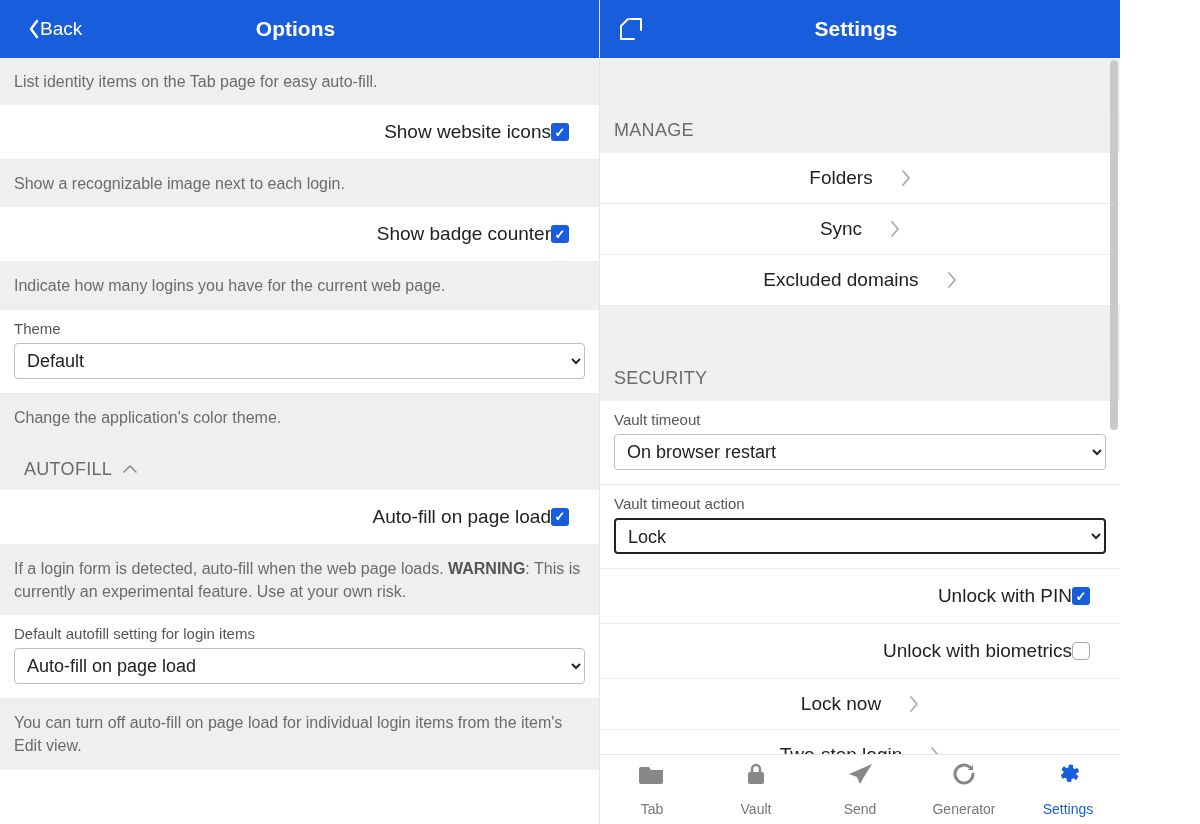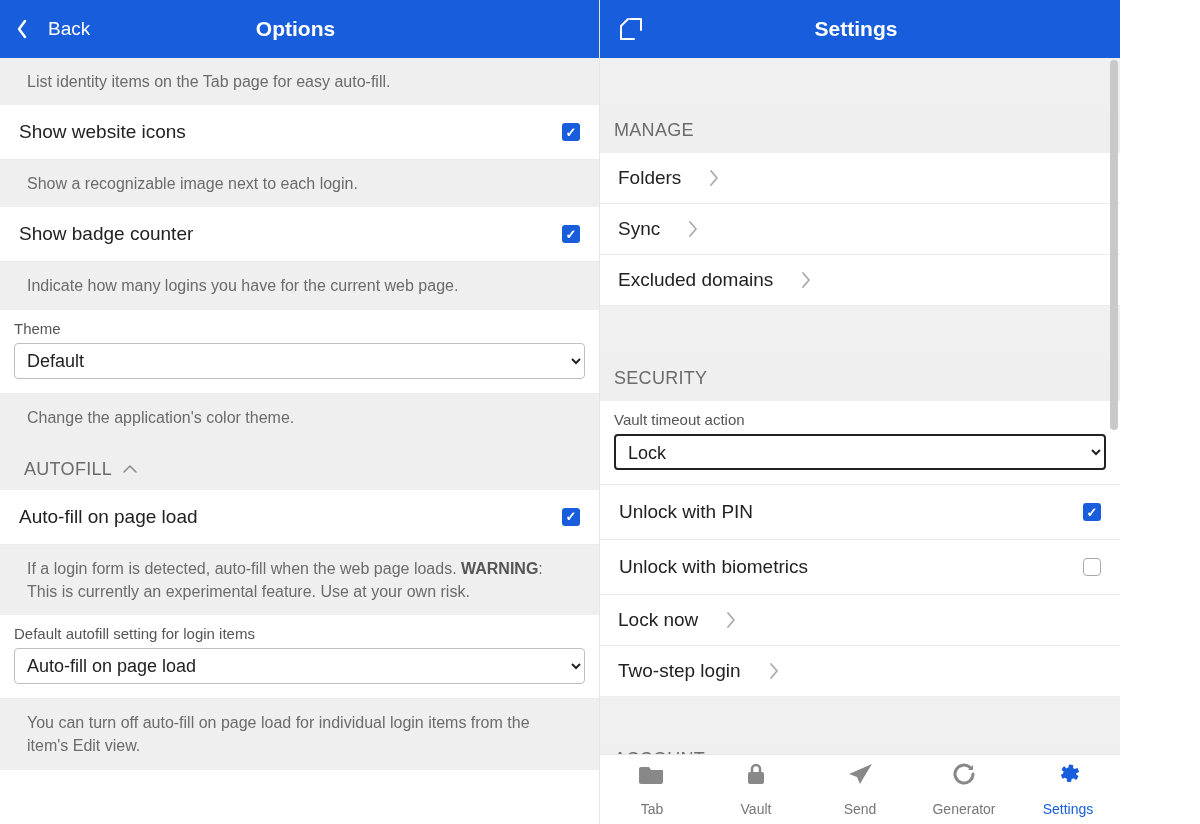--- a/index.html
+++ b/index.html
@@ -18,54 +18,54 @@
     display: flex;
     align-items: center;
     position: relative;
     flex-shrink: 0;
   }
   .hdr-title {
     position: absolute; left: 0; right: 8px; text-align: center;
     font-size: 21px; font-weight: 600; pointer-events: none;
   }
   .hdr-back {
-    display: flex; align-items: center; gap: 20px;
-    padding: 0 16px; height: 100%; cursor: pointer; font-size: 19px;
+    display: flex; align-items: center; gap: 0;
+    padding: 0 28px; height: 100%; cursor: pointer; font-size: 19px;
   }
   .hdr-popout {
     padding: 0 18px; height: 100%; display: flex; align-items: center; cursor: pointer;
   }
 
   
   .scroll { flex: 1; overflow-y: auto; background: #fff; }
   .scroll-right { background: #f0f0f0; }
   .panel-right::after {
     content: ""; position: absolute; right: 2px; top: 60px; width: 8px; height: 370px;
     background: #c9c9c9; border-radius: 4px; pointer-events: none;
   }
 
   
   .help {
-    background: #efefef; padding: 12px 27px; font-size: 16px; color: #6b6b6b; line-height: 1.45;
+    background: #efefef; padding: 12px 14px; font-size: 16px; color: #6b6b6b; line-height: 1.45;
   }
   .help strong { color: #555; }
 
   
   .section-header {
     background: #efefef; color: #6b6b6b; text-transform: uppercase;
     font-size: 18px; letter-spacing: .3px; padding: 18px 14px 10px 14px;
     display: flex; align-items: center; gap: 10px;
   }
   .section-header.collapsible { cursor: pointer; padding-left: 24px; }
   .section-header.tight { padding-top: 14px; padding-bottom: 12px; margin-top: 48px; }
 
   
   .row-toggle {
-    background: #fff; display: flex; align-items: center; justify-content: space-between;
-    padding: 16px 19px; font-size: 19px; border-bottom: 1px solid #ececec; cursor: pointer;
+    background: #fff; display: flex; align-items: center; justify-content: flex-end;
+    padding: 16px 30px; font-size: 19px; border-bottom: 1px solid #ececec; cursor: pointer;
   }
   .row-toggle:last-of-type { border-bottom: none; }
   .chk {
     width: 18px; height: 18px; border-radius: 3px; flex-shrink: 0;
     display: flex; align-items: center; justify-content: center;
   }
   .chk.checked { background: #175ddc; }
   .chk.checked::after { content: "✓"; color: #fff; font-size: 13px; font-weight: 700; }
   .chk.unchecked { border: 1.5px solid #aaa; background: #fff; border-radius: 4px; }
 
@@ -77,21 +77,21 @@
     display: block; font-size: 15px; color: #555; margin-bottom: 6px;
   }
   .row-select select {
     width: 100%; font-size: 18px; padding: 6px 8px; border: 1px solid #bfbfbf;
     border-radius: 4px; background: #fff; color: #222; height: 36px;
   }
   .row-select.focused select { border: 2px solid #222; }
 
   
   .row-nav {
-    background: #fff; display: flex; align-items: center; justify-content: flex-start;
+    background: #fff; display: flex; align-items: center; justify-content: center;
     padding: 14px 18px; font-size: 19px; border-bottom: 1px solid #ececec; cursor: pointer; gap: 28px;
   }
   .row-nav .chev-r { color: #aaa; }
 
   
   .tabbar {
     height: 70px; background: #fff; border-top: 1px solid #e5e5e5;
     display: flex; flex-shrink: 0;
   }
   .tabitem {
@@ -200,20 +200,26 @@
     </div>
     <div class="row-nav">
       <span>Excluded domains</span>
       <svg class="chev-r" width="10" height="18" viewBox="0 0 10 18" fill="none" stroke="#aaa" stroke-width="1.8" stroke-linecap="round" stroke-linejoin="round">
           <polyline points="2,2 8,9 2,16"></polyline>
         </svg>
     </div>
 
     <div class="section-header tight">SECURITY</div>
 
+    <div class="row-select">
+      <label>Vault timeout</label>
+      <select>
+        <option>On browser restart</option>
+      </select>
+    </div>
 
     <div class="row-select focused">
       <label>Vault timeout action</label>
       <select>
         <option>Lock</option>
       </select>
     </div>
 
     <div class="row-toggle">
       <span>Unlock with PIN</span>

